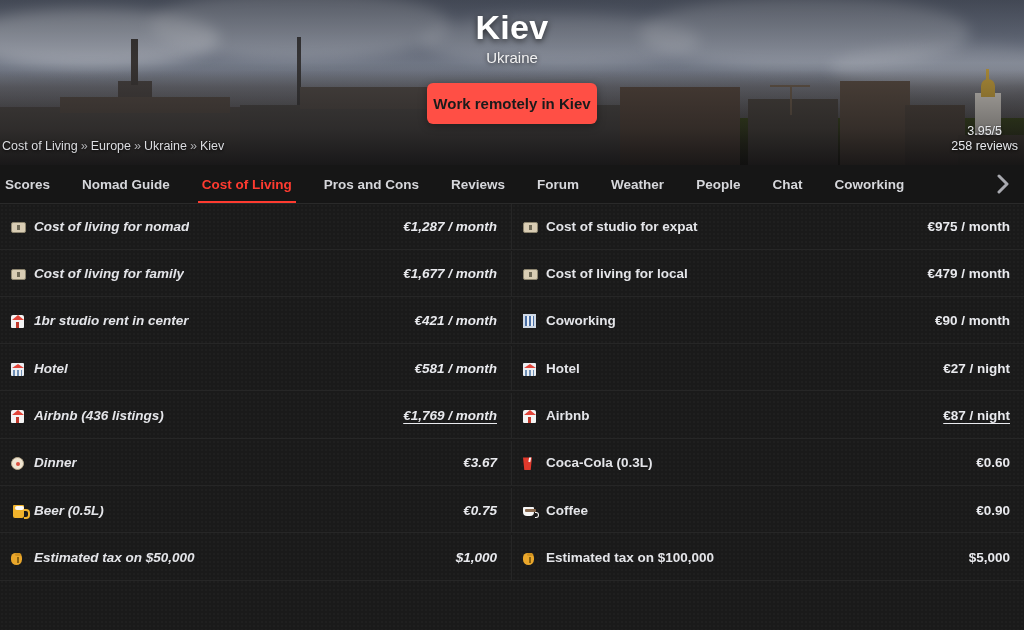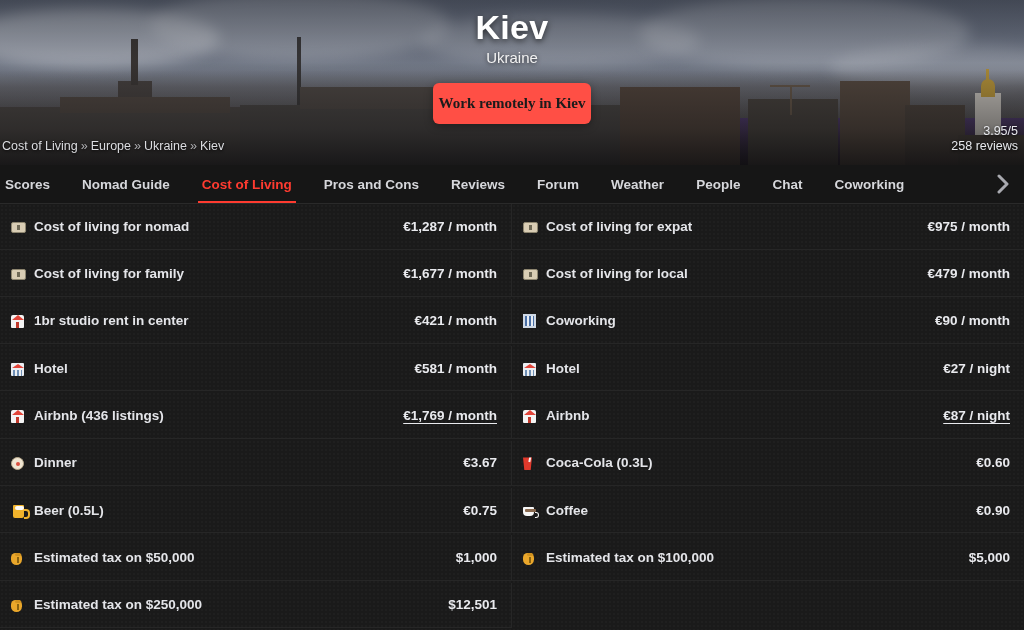--- a/index.html
+++ b/index.html
@@ -8,21 +8,21 @@
     background: #141414;
     font-family: "Liberation Sans", sans-serif;
     overflow: hidden;
   }
 
   
   .hero {
     position: relative;
     width: 1024px; height: 165px;
     overflow: hidden;
-    background: #8b5cf6;
+    background: #4d7c0f;
   }
   .hero-photo { position: absolute; inset: 0; }
   .sky {
     position: absolute; left:0; top:0; width:1024px; height:118px;
     background: linear-gradient(180deg,#6d7688 0%,#7c8495 40%,#8d94a2 72%,#9aa0aa 100%);
   }
   .cloud {
     position: absolute; border-radius: 50%;
     background: rgba(226,230,236,0.55); filter: blur(7px);
   }
@@ -45,34 +45,34 @@
     position:absolute; top:49px; left:0; width:1024px;
     text-align:center; color:#f2f2f2;
     font-size:15px; text-shadow: 0 1px 4px rgba(0,0,0,.7);
   }
   .cta-wrap { position:absolute; top:83px; left:0; width:1024px; text-align:center; }
   .cta {
     display:inline-block;
     background:#ff4f45; color:#1b1b1b;
     font-size:15px; font-weight:bold;
     padding:12px 6px; border:none; border-radius:6px;
-    cursor:pointer; font-family:Liberation Serif, serif;
+    cursor:pointer; font-family:Liberation Sans, sans-serif;
     box-shadow:0 2px 8px rgba(0,0,0,.35);
   }
   .breadcrumb {
     position:absolute; left:2px; bottom:12px;
     color:#dcdde1; font-size:12.5px;
     text-shadow:0 1px 3px rgba(0,0,0,.85);
     white-space:nowrap;
   }
   .breadcrumb .sep { opacity:.75; margin:0 3px; }
   .breadcrumb a { color:#dcdde1; text-decoration:none; }
   .rating {
     position:absolute; right:6px; bottom:10px;
-    text-align:right; color:#e7e8ec; line-height:1.25;
+    text-align:center; color:#e7e8ec; line-height:1.25;
     text-shadow:0 1px 3px rgba(0,0,0,.85);
   }
   .rating .score { font-size:12.5px; }
   .rating .reviews { font-size:12.5px; }
 
   
   .nav {
     position:relative;
     width:1024px; height:39px;
     background:#161616;
@@ -108,21 +108,21 @@
     background-size: 4px 4px;
   }
   .cell {
     position:relative;
     height:45.5px;
     display:flex; align-items:center;
     padding:0 14px 0 10px;
     border-bottom:1px solid #262626;
     cursor:pointer;
   }
-  .cell.col-left { border-right:1px solid #262626; }
+  .cell.col-left { border-right:1px solid #262626;font-style:italic; }
   .cell.blank { border:none; background:transparent; cursor:default; }
   .ic {
     width:17px; height:17px; margin-right:7px;
     font-size:13px; line-height:17px; text-align:center;
     flex:0 0 auto;
   }
   .lbl {
     color:#e4e5e9; font-size:13.5px; font-weight:bold;
     white-space:nowrap; overflow:hidden; text-overflow:ellipsis;
   }
@@ -233,21 +233,21 @@
   </div>
 
 <div class="grid" id="grid">
     <div class="cell col-left">
       <span class="ic"><span class="em"><span class="em-money" style="position:absolute;left:1px;"></span></span></span>
       <span class="lbl">Cost of living for nomad</span>
       <span class="val">€1,287 / month</span>
     </div>
     <div class="cell col-right">
       <span class="ic"><span class="em"><span class="em-money" style="position:absolute;left:1px;"></span></span></span>
-      <span class="lbl">Cost of living for expat</span>
+      <span class="lbl">Cost of studio for expat</span>
       <span class="val">€975 / month</span>
     </div>
     <div class="cell col-left">
       <span class="ic"><span class="em"><span class="em-money" style="position:absolute;left:1px;"></span></span></span>
       <span class="lbl">Cost of living for family</span>
       <span class="val">€1,677 / month</span>
     </div>
     <div class="cell col-right">
       <span class="ic"><span class="em"><span class="em-money" style="position:absolute;left:1px;"></span></span></span>
       <span class="lbl">Cost of living for local</span>
@@ -306,19 +306,14 @@
     <div class="cell col-left">
       <span class="ic"><span class="em"><span class="em-bag" style="position:absolute;left:1px;"></span></span></span>
       <span class="lbl">Estimated tax on $50,000</span>
       <span class="val">$1,000</span>
     </div>
     <div class="cell col-right">
       <span class="ic"><span class="em"><span class="em-bag" style="position:absolute;left:1px;"></span></span></span>
       <span class="lbl">Estimated tax on $100,000</span>
       <span class="val">$5,000</span>
     </div>
-    <div class="cell col-left">
-      <span class="ic"><span class="em"><span class="em-bag" style="position:absolute;left:1px;"></span></span></span>
-      <span class="lbl">Estimated tax on $250,000</span>
-      <span class="val">$12,501</span>
-    </div>
     <div class="cell col-right blank"></div>
   </div>
 
 </body></html>

